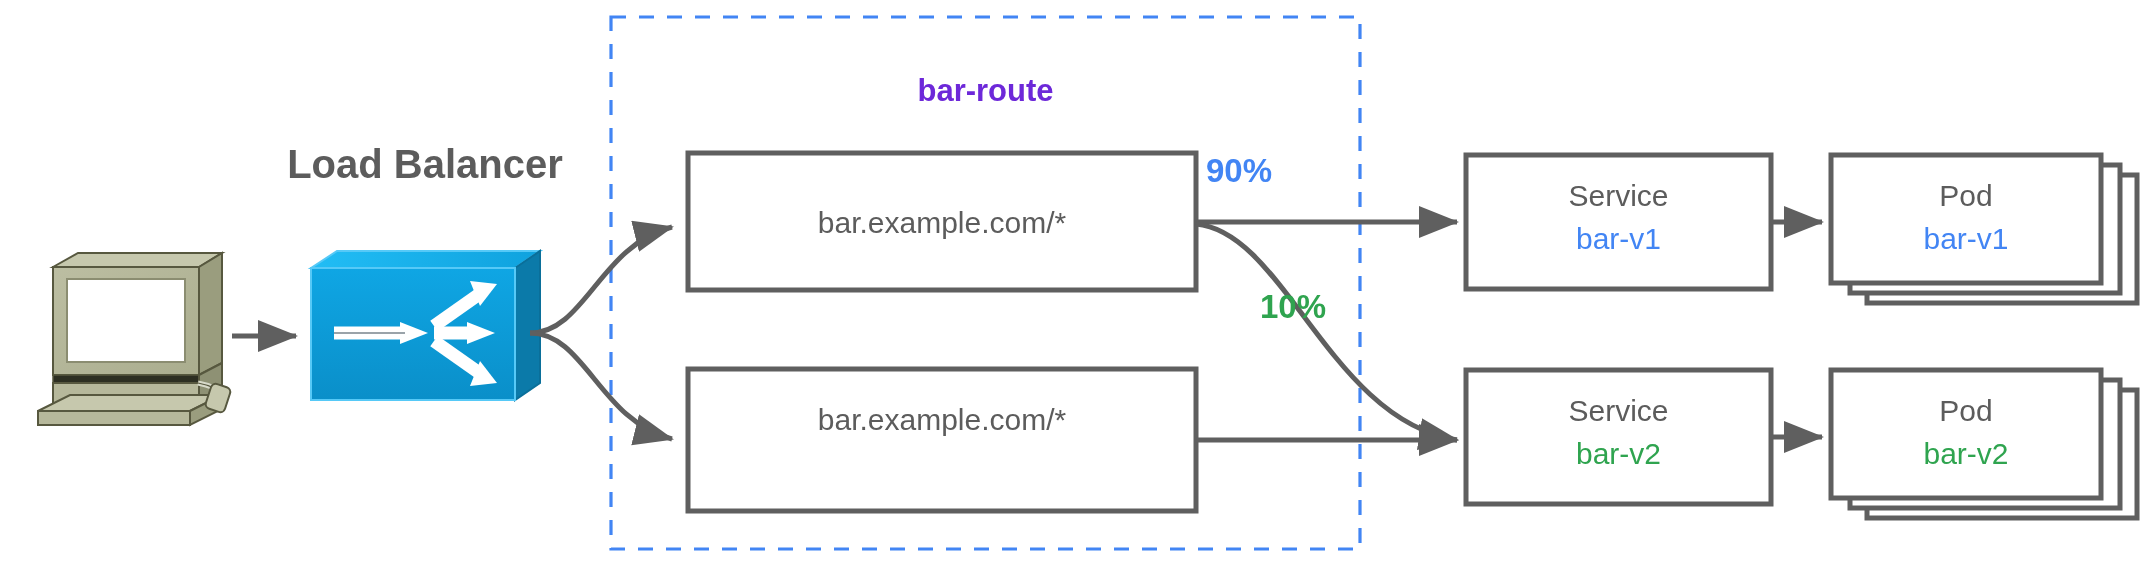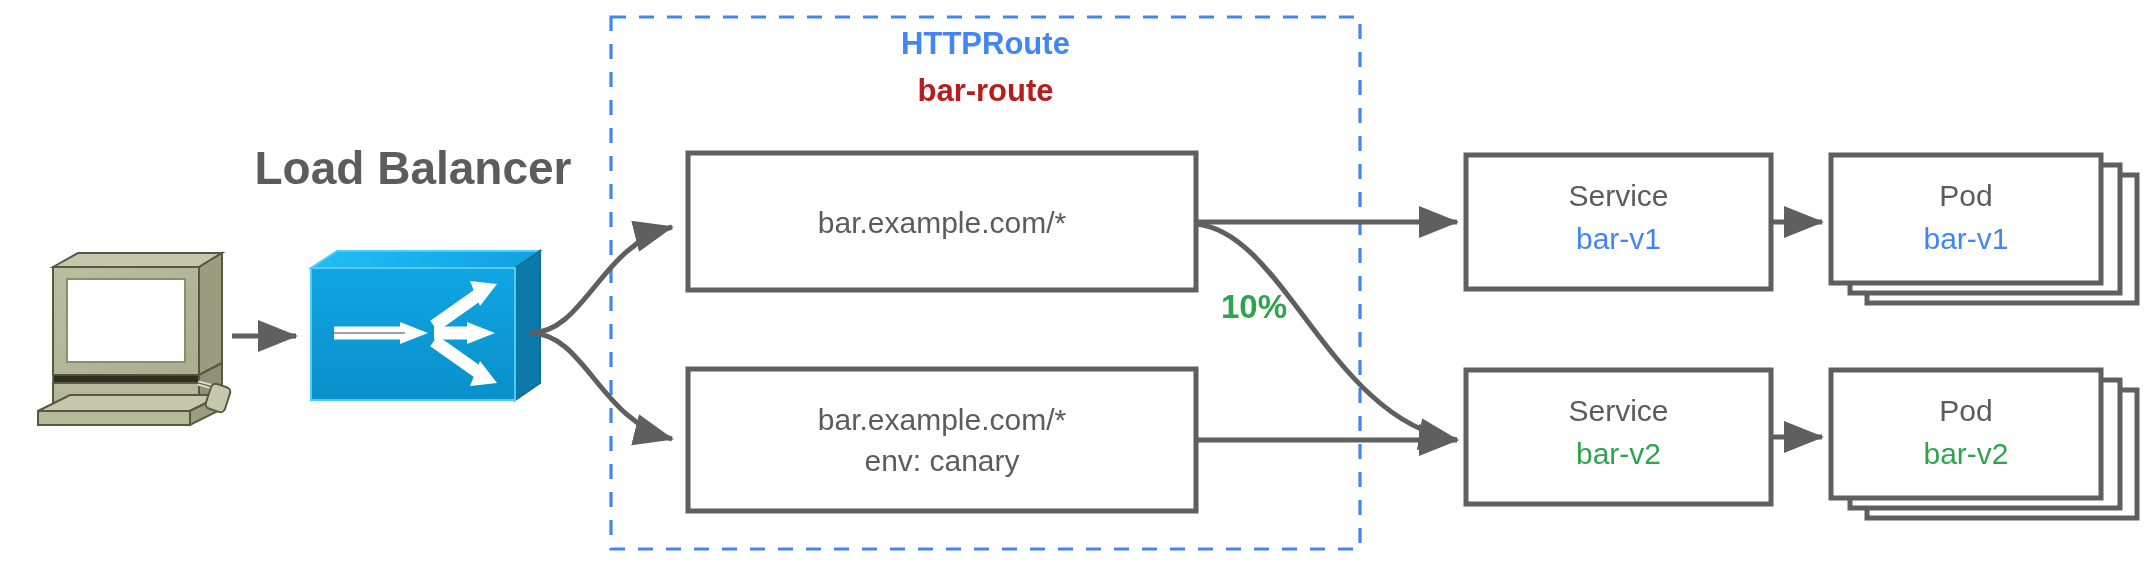--- a/index.html
+++ b/index.html
@@ -147,31 +147,30 @@
       <rect x="1850" y="165" width="270" height="128" fill="#ffffff" stroke="#5f5f5f" stroke-width="5"></rect>
       <rect x="1831" y="155" width="270" height="128" fill="#ffffff" stroke="#5f5f5f" stroke-width="5"></rect>
     </g>
     <g>
       <rect x="1867" y="390" width="270" height="128" fill="#ffffff" stroke="#5f5f5f" stroke-width="5"></rect>
       <rect x="1850" y="380" width="270" height="128" fill="#ffffff" stroke="#5f5f5f" stroke-width="5"></rect>
       <rect x="1831" y="370" width="270" height="128" fill="#ffffff" stroke="#5f5f5f" stroke-width="5"></rect>
     </g>
   </svg>
 
-  <div class="lbl route-title" style="left:611px; top:26px; width:749px; color:#4285F4;">HTTPRoute</div>
-  <div class="lbl route-title" style="left:611px; top:73px; width:749px; color:#b91c1c;">bar-route</div>
+  <div class="lbl route-title" style="left:611px; top:73px; width:749px; color:#6d28d9;">bar-route</div>
 
-  <div class="lbl gray-bold" style="left:233px; top:141px; width:360px; font-size:46px;">Load Balancer</div>
+  <div class="lbl gray-bold" style="left:245px; top:141px; width:360px; font-size:40px;">Load Balancer</div>
 
   <div class="lbl gray-plain box-text" style="left:688px; top:205px; width:508px;">bar.example.com/*</div>
 
   <div class="lbl gray-plain box-text" style="left:688px; top:402px; width:508px;">bar.example.com/*</div>
-  <div class="lbl gray-plain box-text" style="left:688px; top:443px; width:508px;">env: canary</div>
 
-  <div class="lbl pct" style="left:1221px; top:288px; width:140px; text-align:left; color:#2FA44F;">10%</div>
+  <div class="lbl pct" style="left:1206px; top:152px; width:140px; text-align:left; color:#4285F4;">90%</div>
+  <div class="lbl pct" style="left:1260px; top:288px; width:140px; text-align:left; color:#2FA44F;">10%</div>
 
   <div class="lbl gray-plain box-text" style="left:1466px; top:178px; width:305px;">Service</div>
   <div class="lbl blue-bold box-text" style="left:1466px; top:221px; width:305px; color:#4285F4;">bar-v1</div>
 
   <div class="lbl gray-plain box-text" style="left:1466px; top:393px; width:305px;">Service</div>
   <div class="lbl green-bold box-text" style="left:1466px; top:436px; width:305px; color:#2FA44F;">bar-v2</div>
 
   <div class="lbl gray-plain box-text" style="left:1831px; top:178px; width:270px;">Pod</div>
   <div class="lbl blue-bold box-text" style="left:1831px; top:221px; width:270px; color:#4285F4;">bar-v1</div>
 

